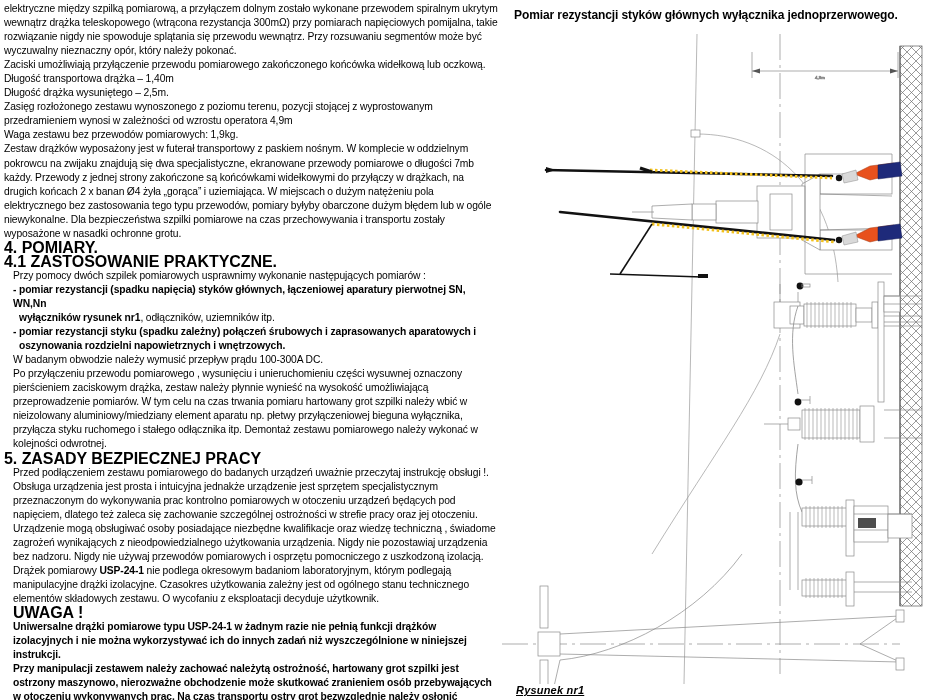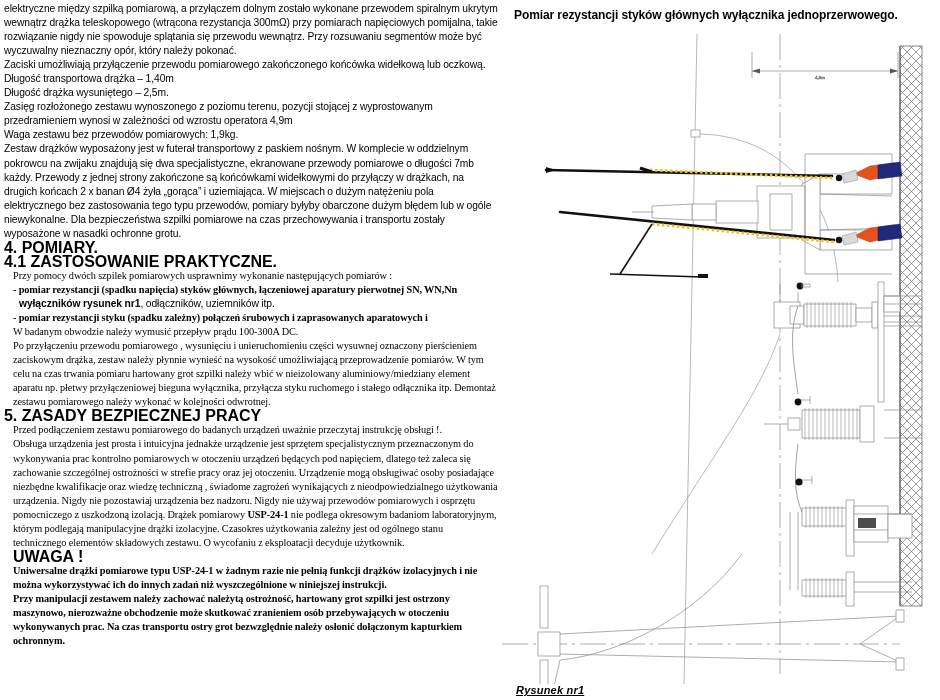--- a/index.html
+++ b/index.html
@@ -32,21 +32,21 @@
     box-sizing: border-box;
   }
   .para {
     font-size: 10.3px;
     line-height: 14.05px;
     text-align: left;
     margin: 0;
     letter-spacing: -0.08px;
     word-spacing: -0.2px;
   }
-  .para.indent { text-indent: 0; padding-left: 9px; font-family: Liberation Serif, serif; }
+  .para.indent { text-indent: 0; padding-left: 9px; }
   .para.indent2 { padding-left: 15px; }
   .b { font-weight: bold; }
   .heading {
     font-size: 16px;
     line-height: 14.05px;
     font-weight: bold;
     margin: 0;
     letter-spacing: -0.05px;
   }
   .heading.pad { padding-left: 9px; }
@@ -104,20 +104,21 @@
     <p class="para">Zestaw drążków wyposażony jest w futerał transportowy z paskiem nośnym. W komplecie w oddzielnym pokrowcu na zwijaku znajdują się dwa specjalistyczne, ekranowane przewody pomiarowe o długości 7mb każdy. Przewody z jednej strony zakończone są końcówkami widełkowymi do przyłączy w drążkach, na drugich końcach 2 x banan Ø4 żyła „gorąca” i uziemiająca. W miejscach o dużym natężeniu pola elektrycznego bez zastosowania tego typu przewodów, pomiary byłyby obarczone dużym błędem lub w ogóle niewykonalne. Dla bezpieczeństwa szpilki pomiarowe na czas przechowywania i transportu zostały wyposażone w  nasadki ochronne grotu.</p>
 
     <p class="heading">4.  POMIARY.</p>
     <p class="heading">4.1 ZASTOSOWANIE PRAKTYCZNE.</p>
     <p class="para indent">Przy pomocy dwóch szpilek pomiarowych usprawnimy wykonanie następujących pomiarów :</p>
 
     <p class="para indent b">- pomiar rezystancji (spadku napięcia) styków głównych, łączeniowej aparatury pierwotnej SN, WN,Nn</p>
     <p class="para indent2"><span class="b">wyłączników rysunek nr1</span><span>, odłączników, uziemników itp.</span></p>
 
     <p class="para indent b">- pomiar rezystancji styku (spadku zależny) połączeń śrubowych i zaprasowanych aparatowych i</p>
+    <p class="para indent2 b">oszynowania rozdzielni napowietrznych i wnętrzowych.</p>
 
     <p class="para indent">W badanym obwodzie należy wymusić przepływ prądu 100-300A DC.</p>
 
     <p class="para indent">Po przyłączeniu przewodu pomiarowego , wysunięciu i unieruchomieniu części wysuwnej oznaczony pierścieniem zaciskowym drążka, zestaw należy płynnie wynieść na wysokość umożliwiającą przeprowadzenie pomiarów. W tym celu na czas trwania pomiaru hartowany grot szpilki należy wbić w nieizolowany aluminiowy/miedziany element aparatu np. płetwy przyłączeniowej bieguna wyłącznika, przyłącza styku ruchomego i stałego odłącznika itp. Demontaż zestawu pomiarowego należy wykonać w kolejności odwrotnej.</p>
 
     <p class="heading">5. ZASADY BEZPIECZNEJ PRACY</p>
     <p class="para indent">Przed podłączeniem zestawu pomiarowego do badanych urządzeń uważnie przeczytaj instrukcję obsługi !.</p>
     <p class="para indent"><span>Obsługa urządzenia jest prosta i intuicyjna jednakże urządzenie jest sprzętem specjalistycznym przeznaczonym do wykonywania prac kontrolno pomiarowych w otoczeniu urządzeń będących pod napięciem, dlatego też zaleca się zachowanie szczególnej ostrożności w strefie pracy oraz jej otoczeniu. Urządzenie mogą obsługiwać osoby posiadające niezbędne kwalifikacje oraz wiedzę techniczną , świadome zagrożeń wynikających z nieodpowiedzialnego użytkowania urządzenia. Nigdy nie pozostawiaj urządzenia bez nadzoru. Nigdy nie używaj przewodów pomiarowych i osprzętu pomocniczego z uszkodzoną izolacją. Drążek pomiarowy </span><span class="b">USP-24-1</span><span> nie podlega okresowym badaniom laboratoryjnym, którym podlegają manipulacyjne drążki izolacyjne. Czasokres użytkowania zależny jest od ogólnego stanu technicznego elementów składowych zestawu. O wycofaniu z eksploatacji decyduje użytkownik.</span></p>
 
     <p class="heading pad">UWAGA !</p>

